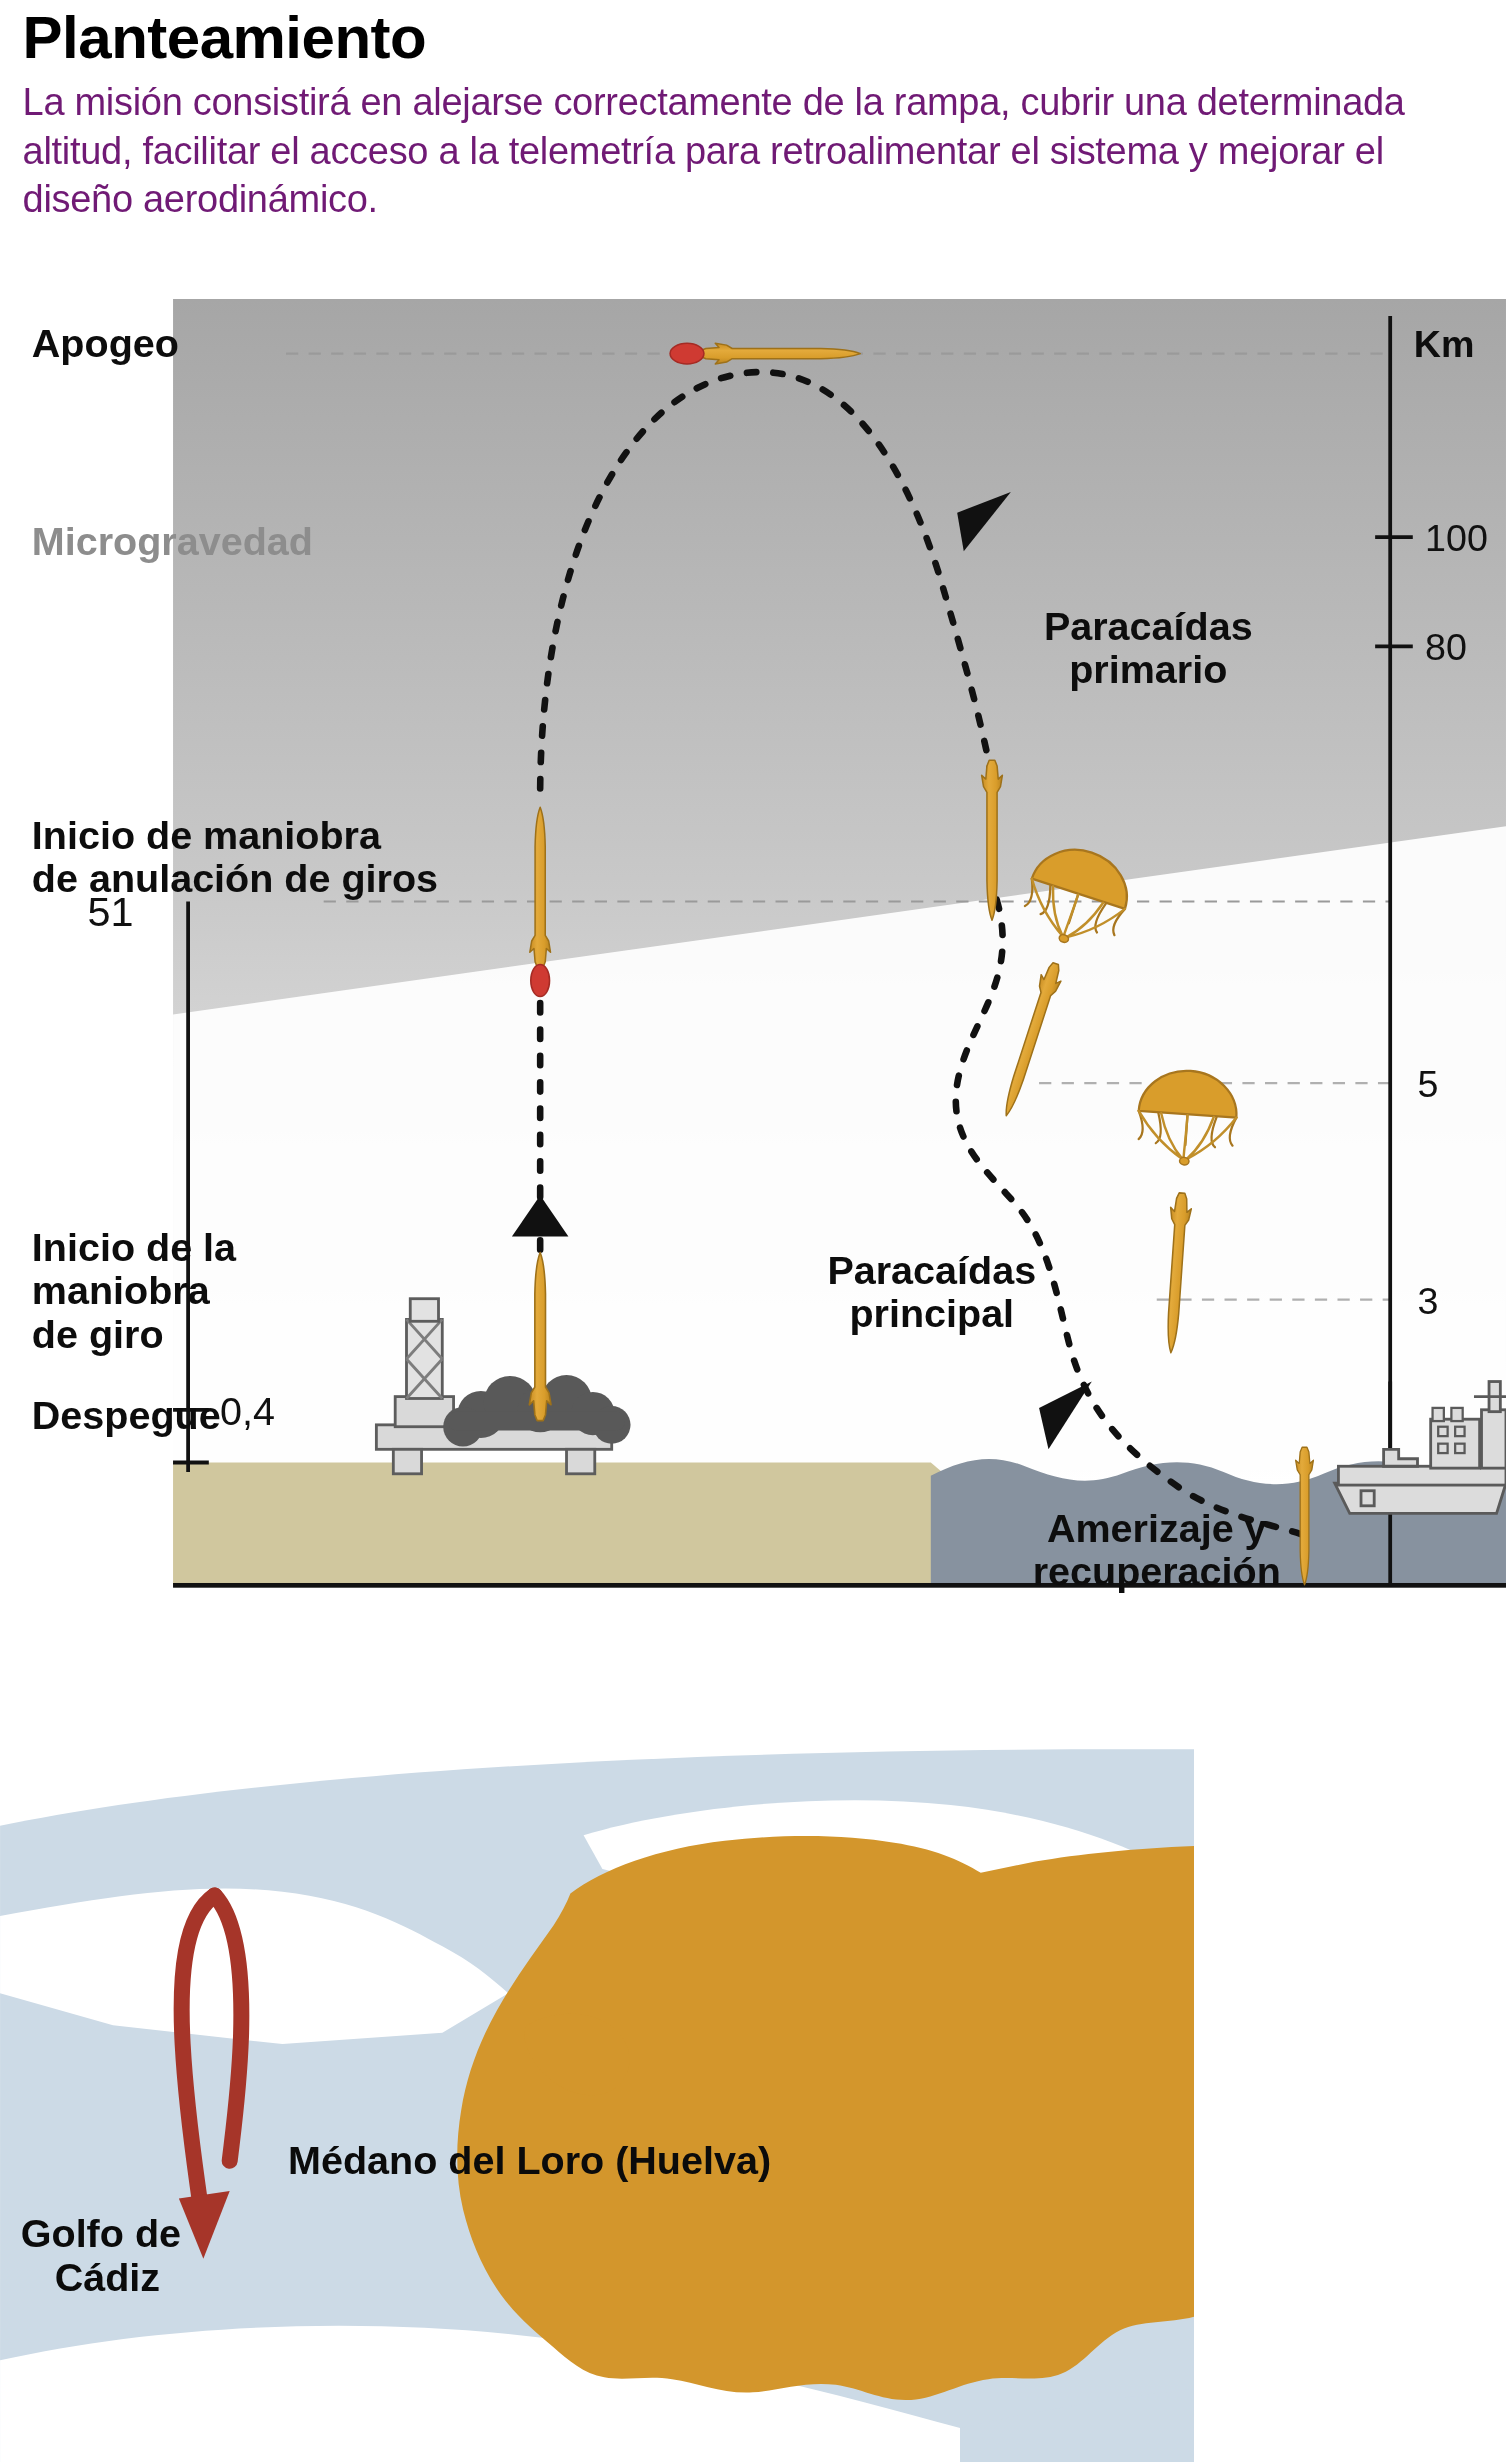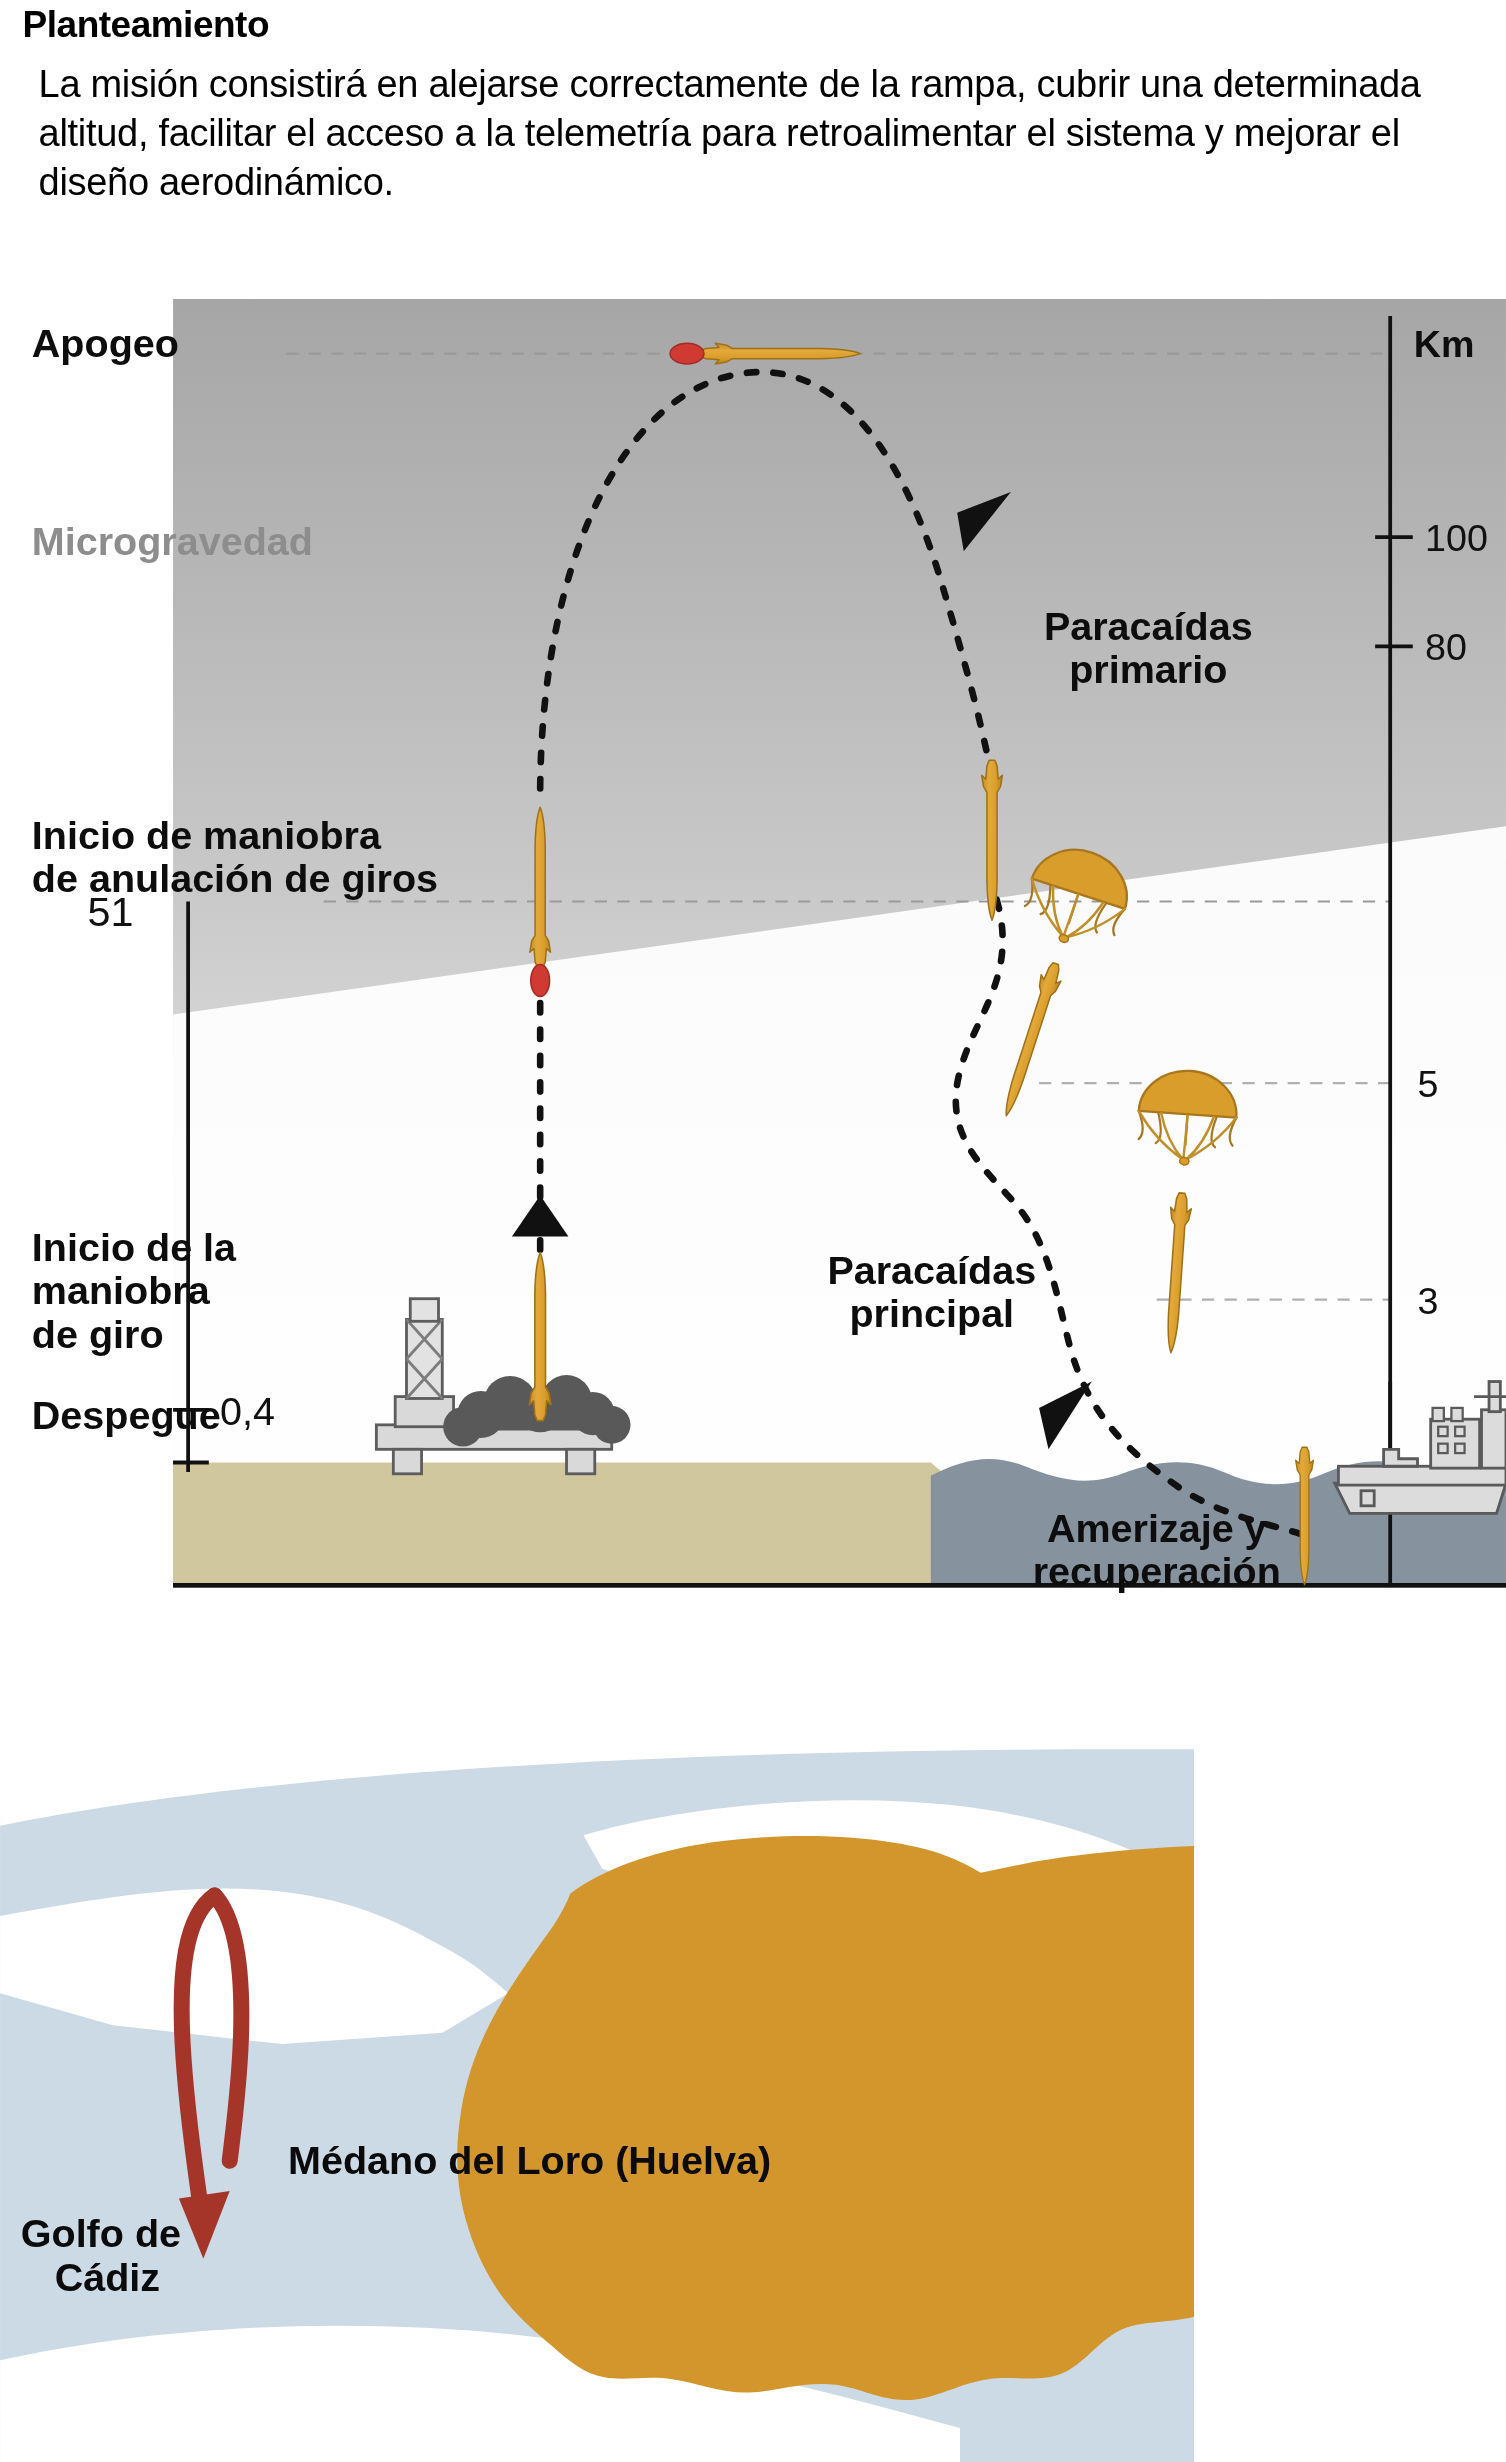--- a/index.html
+++ b/index.html
@@ -13,33 +13,33 @@
     position: relative;
     width: 1506px;
     height: 2462px;
     background: #ffffff;
     overflow: hidden;
   }
 
   
   #header { position: absolute; left: 0; top: 0; width: 1506px; padding: 5.6px 22.6px 0 22.6px; }
   #title {
-    font-size: 37px;
+    font-size: 60px;
     font-weight: bold;
     color: #000000;
     letter-spacing: -0.5px;
     line-height: 1.05;
     margin: 0 0 9.4px 0;
   }
   #subtitle {
     font-size: 38px;
-    color: #000000;
+    color: #701a75;
     line-height: 1.28;
     letter-spacing: -0.3px;
-    margin: 16px;
+    margin: 0;
     max-width: 1487px;
   }
 
   
   #diagram {
     position: absolute;
     left: 13px; top: 299px;
     width: 1493px; height: 1348px;
     overflow: hidden;
   }

